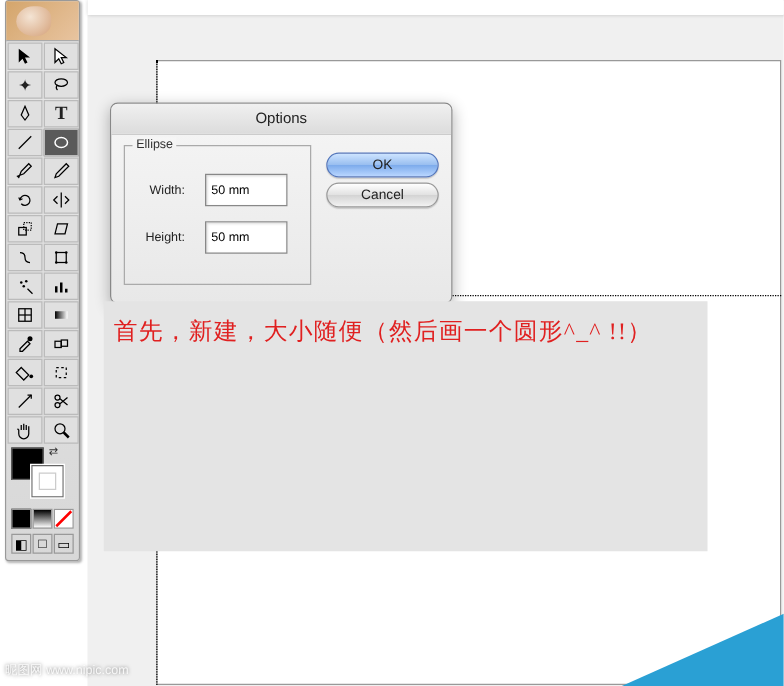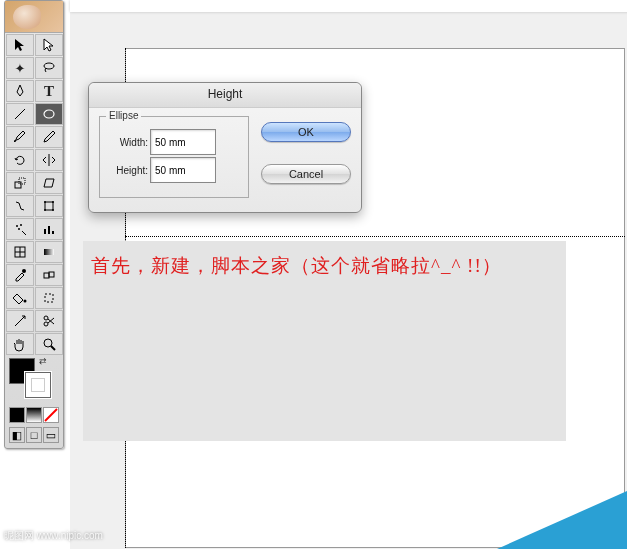--- a/index.html
+++ b/index.html
@@ -22,24 +22,24 @@
 .sw-stroke::after{content:"";position:absolute;left:5px;top:5px;right:5px;bottom:5px;background:#fff;border:1px solid #ccc}
 .sw-stroke::before{content:"";position:absolute;left:-2px;top:-2px;right:-2px;bottom:-2px;border:1px solid #fff}
 .sw-swap{position:absolute;left:34px;top:0;font-size:9px;color:#333}
 .mini-row{display:flex;gap:1px;padding:1px 4px}
 .mini{width:16px;height:16px;border:1px solid #999;display:flex;align-items:center;justify-content:center;font-size:11px}
 .dialog{position:absolute;left:88px;top:82px;width:274px;background:linear-gradient(#f6f6f6,#e8e8e8);border:1px solid #888;border-radius:6px;box-shadow:0 4px 12px rgba(0,0,0,.3)}
 .dlg-title{text-align:center;padding:4px 0 6px;font-size:12px;color:#222;border-bottom:1px solid #ccc;background:linear-gradient(#f0f0f0,#dcdcdc);border-radius:6px 6px 0 0}
 .dlg-body{display:flex;padding:8px 10px 14px;gap:12px}
 .fieldset{border:1px solid #aaa;padding:10px 8px 12px;position:relative;flex:1}
 .legend{position:absolute;top:-7px;left:6px;background:linear-gradient(#f6f6f6,#f2f2f2);padding:0 3px;font-size:10px;color:#333}
-.field-row{display:flex;align-items:center;margin:2px 0;gap:2px}
+.field-row{display:flex;align-items:center;margin:12px 0;gap:16px}
 .field-row label{width:40px;text-align:right;font-size:10px;color:#222}
 .field-row input{width:66px;height:26px;border:1px solid #888;padding:0 4px;font-size:10px;box-shadow:inset 1px 1px 2px rgba(0,0,0,.15)}
-.dlg-btns{display:flex;flex-direction:column;gap:22px;padding-top:6px}
+.dlg-btns{display:flex;flex-direction:column;gap:4px;padding-top:6px}
 .aqua-btn{width:90px;height:20px;border-radius:10px;border:1px solid #5577bb;background:linear-gradient(#cde4ff,#9abff0 48%,#7eacec 52%,#b9d6ff);font-size:11px;color:#222;cursor:pointer;box-shadow:0 1px 1px rgba(0,0,0,.2)}
 .aqua-btn.sec{border-color:#999;background:linear-gradient(#fff,#e2e2e2 48%,#d4d4d4 52%,#f2f2f2)}
 .instructions{position:absolute;left:83px;top:241px;width:483px;height:200px;background:#e4e4e4;padding:10px 8px;color:#e02020;font-family:"SimSun","宋体",serif;font-size:19px;line-height:1.55;letter-spacing:1px}
 .watermark-bl{position:absolute;left:4px;bottom:6px;font-size:10px;color:rgba(255,255,255,.85);text-shadow:0 0 3px rgba(0,0,0,.5);font-family:Arial}
 .watermark-br{position:absolute;right:0;bottom:0;width:190px;height:80px}
 .tri{position:absolute;right:0;bottom:0;width:0;height:0;border-left:130px solid transparent;border-bottom:58px solid #2aa0d4}
 .jb-txt{position:absolute;right:6px;bottom:4px;color:#fff;font-size:12px;text-align:right;line-height:1.3}
 .jb-txt .cn{font-size:16px}
 </style>
 </head>
@@ -229,41 +229,41 @@
       </div>
   </div>
   <div class="mini-row" style="margin-top:2px">
     <div class="mini">◧</div>
     <div class="mini">□</div>
     <div class="mini">▭</div>
   </div>
 </div>
 
 <div class="dialog">
-  <div class="dlg-title">Height</div>
+  <div class="dlg-title">Options</div>
   <div class="dlg-body">
     <div class="fieldset">
       <div class="legend">Ellipse</div>
       <div class="field-row">
         <label>Width:</label>
         <input type="text" value="50 mm" style="">
       </div>
       <div class="field-row">
         <label>Height:</label>
         <input type="text" value="50 mm" style="">
       </div>
     </div>
     <div class="dlg-btns">
       <button class="aqua-btn">OK</button>
       <button class="aqua-btn sec">Cancel</button>
     </div>
   </div>
 </div>
 
 <div class="instructions">
-  <div>首先，新建，脚本之家（这个就省略拉^_^ !!）</div>
+  <div>首先，新建，大小随便（然后画一个圆形^_^ !!）</div>
 </div>
 
 <div class="watermark-bl">昵图网 www.nipic.com</div>
 
 <div class="watermark-br">
   <div class="tri"></div>
 </div>
 
 </body></html>

